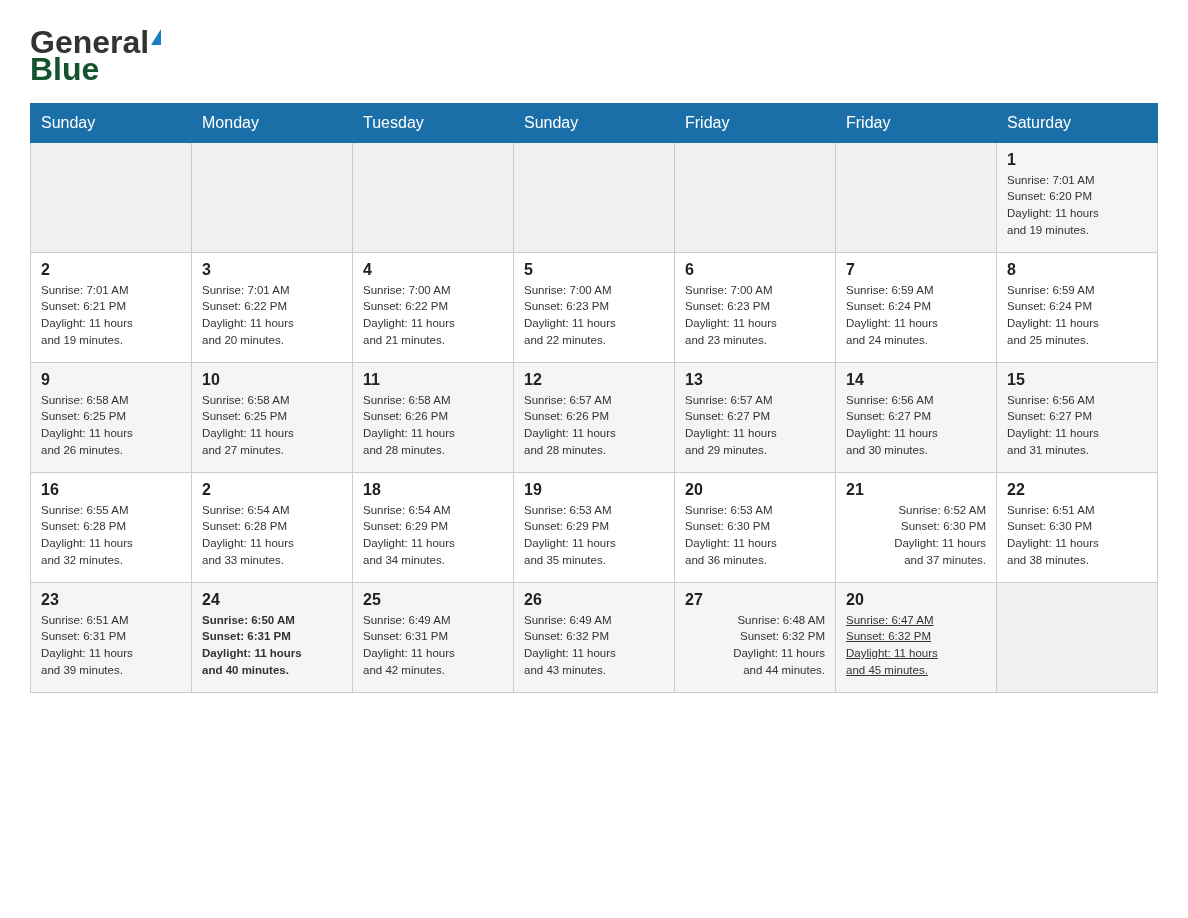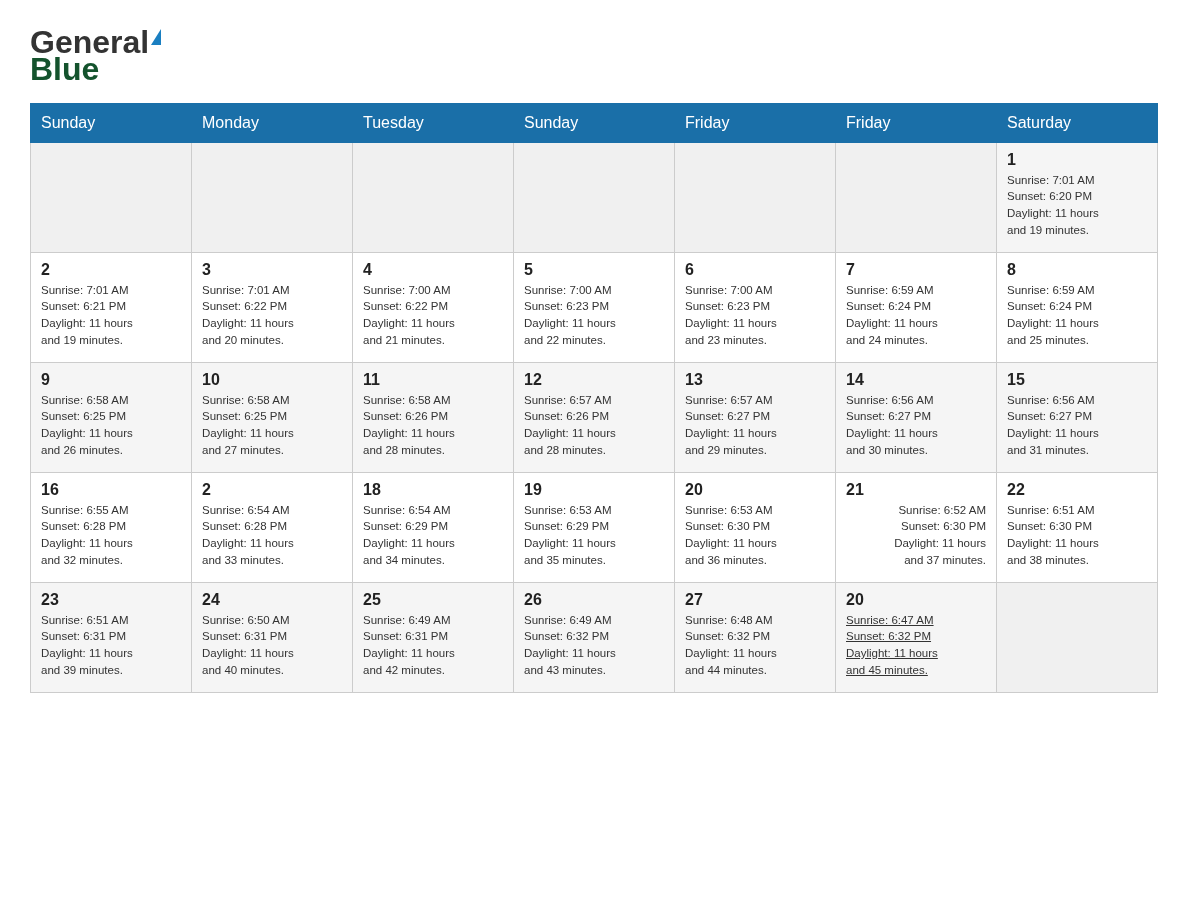--- a/index.html
+++ b/index.html
@@ -280,42 +280,42 @@
       <tr class="row-odd">
         <td>
           <span class="day-num">23</span>
           <div class="day-info" style="white-space: pre-line;">Sunrise: 6:51 AM
 Sunset: 6:31 PM
 Daylight: 11 hours
 and 39 minutes.</div>
         </td>
         <td>
           <span class="day-num">24</span>
-          <div class="day-info" style="white-space: pre-line;">Sunrise: 6:50 AM
+          <div class="day-info" style="white-space: pre-line; font-weight: bold;">Sunrise: 6:50 AM
 Sunset: 6:31 PM
 Daylight: 11 hours
 and 40 minutes.</div>
         </td>
         <td>
           <span class="day-num">25</span>
           <div class="day-info" style="white-space: pre-line;">Sunrise: 6:49 AM
 Sunset: 6:31 PM
 Daylight: 11 hours
 and 42 minutes.</div>
         </td>
         <td>
           <span class="day-num">26</span>
           <div class="day-info" style="white-space: pre-line;">Sunrise: 6:49 AM
 Sunset: 6:32 PM
 Daylight: 11 hours
 and 43 minutes.</div>
         </td>
         <td>
           <span class="day-num">27</span>
-          <div class="day-info" style="white-space: pre-line;">Sunrise: 6:48 AM
+          <div class="day-info" style="white-space: pre-line; text-align: right;">Sunrise: 6:48 AM
 Sunset: 6:32 PM
 Daylight: 11 hours
 and 44 minutes.</div>
         </td>
         <td>
           <span class="day-num">20</span>
           <div class="day-info" style="white-space: pre-line; text-decoration: underline;">Sunrise: 6:47 AM
 Sunset: 6:32 PM
 Daylight: 11 hours
 and 45 minutes.</div>

